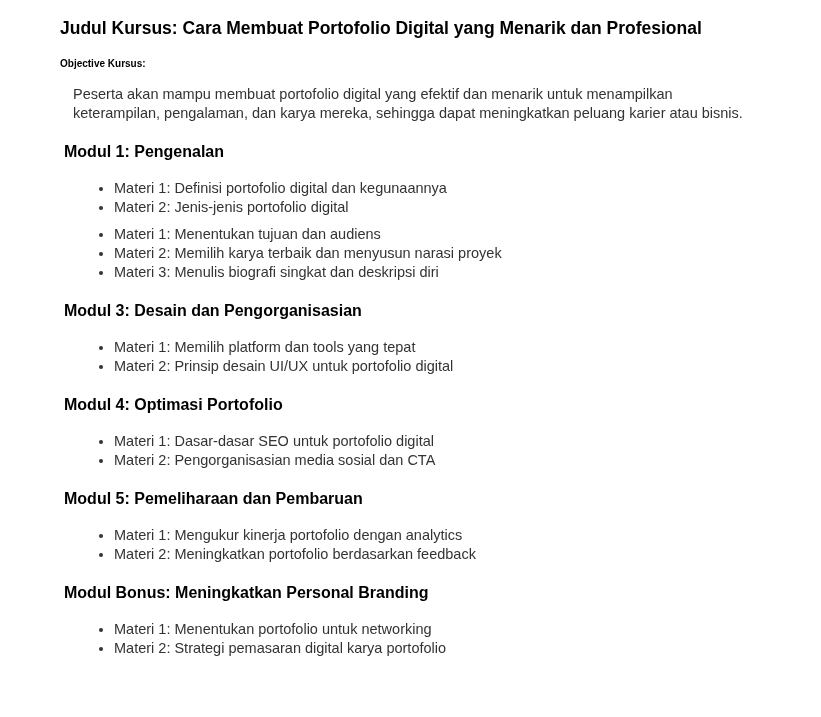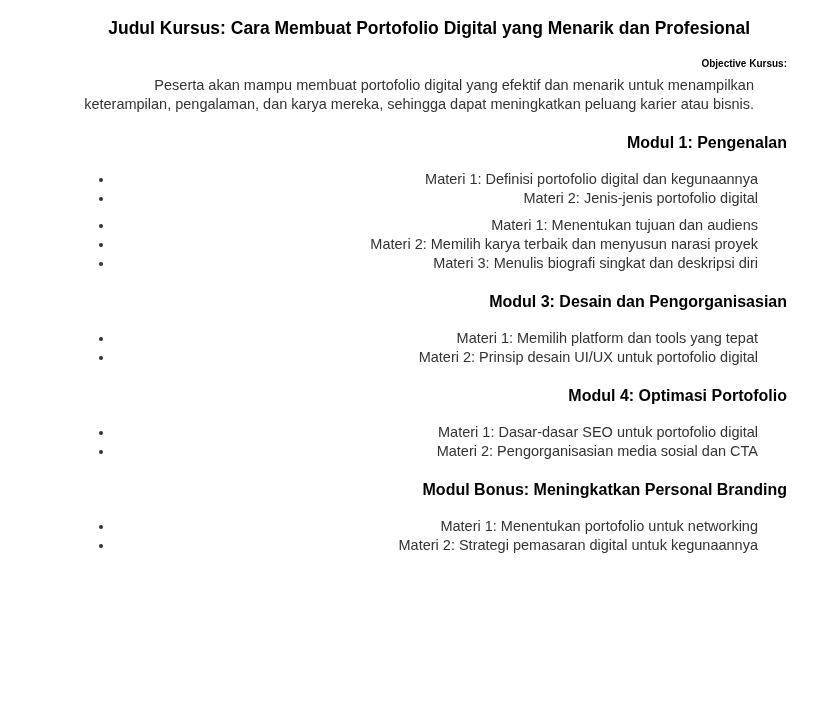--- a/index.html
+++ b/index.html
@@ -10,39 +10,38 @@
   body {
     width: 821px;
     height: 717px;
     background: #ffffff;
     font-family: "Liberation Sans", sans-serif;
     color: #333333;
     overflow: hidden;
   }
   .doc {
     padding: 18px 34px 0 60px;
-    text-align: right;
   }
   .course-title {
     font-size: 17.5px;
     line-height: 21px;
     font-weight: bold;
     color: #000000;
     margin: 0;
     max-width: 690px;
   }
   .objective-label {
     margin-top: 16px;
     font-size: 10px;
     line-height: 17px;
     font-weight: bold;
     color: #000000;
   }
   .objective-text {
-    margin: 4px;
+    margin: 13px;
     font-size: 14.5px;
     line-height: 19px;
     max-width: 690px;
     color: #333333;
   }
   .module-heading {
     font-size: 16px;
     line-height: 20px;
     font-weight: bold;
     color: #000000;
@@ -96,22 +95,29 @@
   </section>
 
   <section>
     <h2 class="module-heading">Modul 4: Optimasi Portofolio</h2>
     <ul class="module-list">
       <li>Materi 1: Dasar-dasar SEO untuk portofolio digital</li>
       <li>Materi 2: Pengorganisasian media sosial dan CTA</li>
     </ul>
   </section>
 
+  <section>
+    <h2 class="module-heading">Modul 5: Pemeliharaan dan Pembaruan</h2>
+    <ul class="module-list">
+      <li>Materi 1: Mengukur kinerja portofolio dengan analytics</li>
+      <li>Materi 2: Meningkatkan portofolio berdasarkan feedback</li>
+    </ul>
+  </section>
 
   <section>
     <h2 class="module-heading">Modul Bonus: Meningkatkan Personal Branding</h2>
     <ul class="module-list">
       <li>Materi 1: Menentukan portofolio untuk networking</li>
-      <li>Materi 2: Strategi pemasaran digital untuk kegunaannya</li>
+      <li>Materi 2: Strategi pemasaran digital karya portofolio</li>
     </ul>
   </section>
 
 </div>
 
 </body></html>

